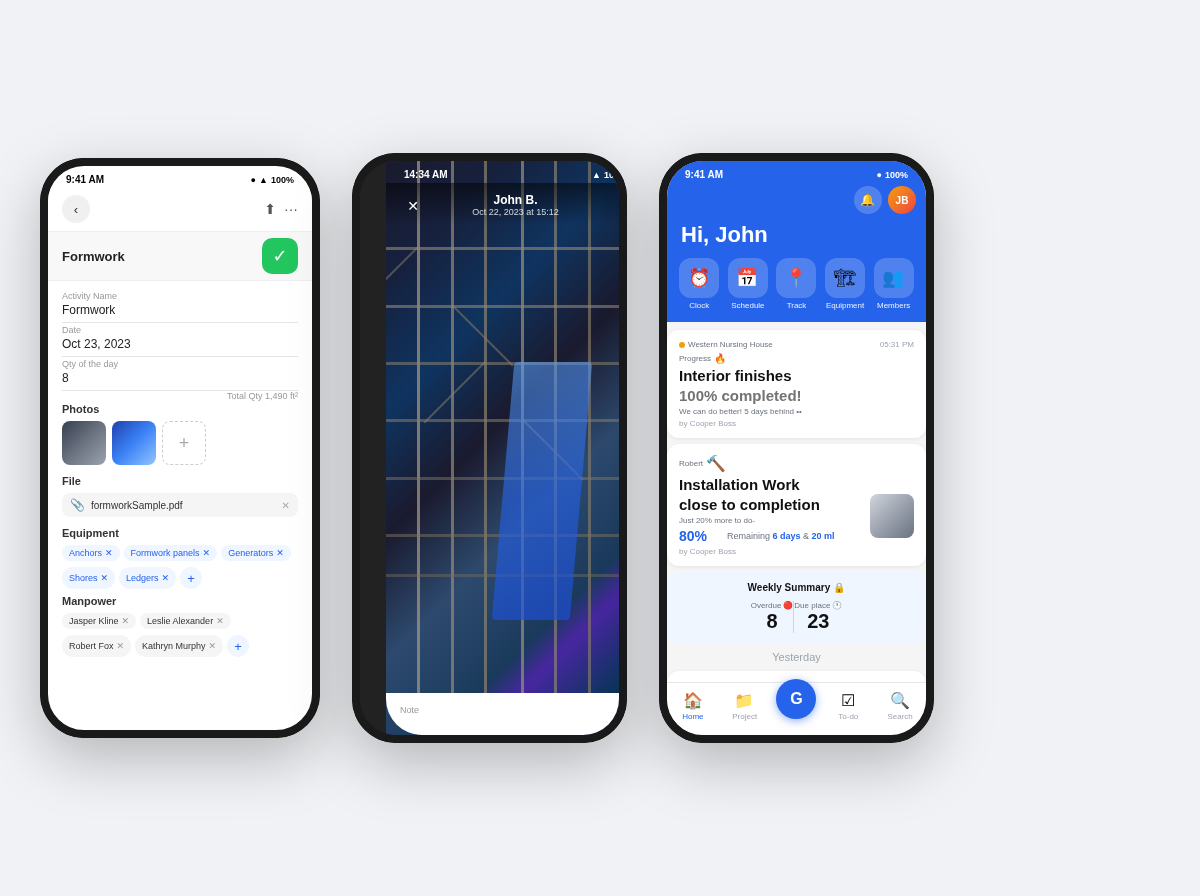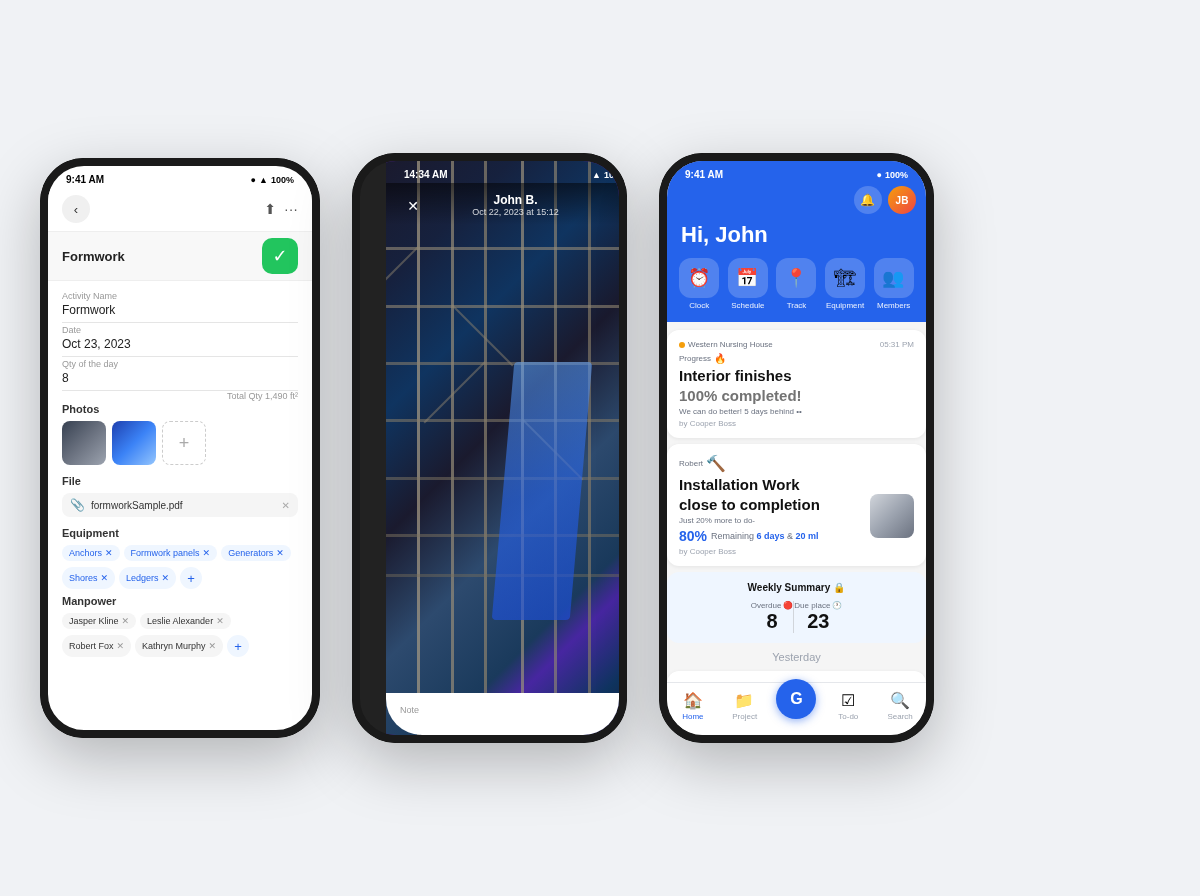--- a/index.html
+++ b/index.html
@@ -487,21 +487,21 @@
     }
     .p3-by {
       font-size: 8px;
       color: #9ca3af;
       margin-top: 3px;
     }
 
     .p3-completion-row {
       display: flex;
       align-items: center;
-      gap: 4px;
+      gap: 20px;
       margin-top: 3px;
     }
     .p3-pct {
       font-size: 14px;
       font-weight: 700;
       color: #2563eb;
     }
     .p3-remaining {
       font-size: 9px;
       color: #6b7280;

